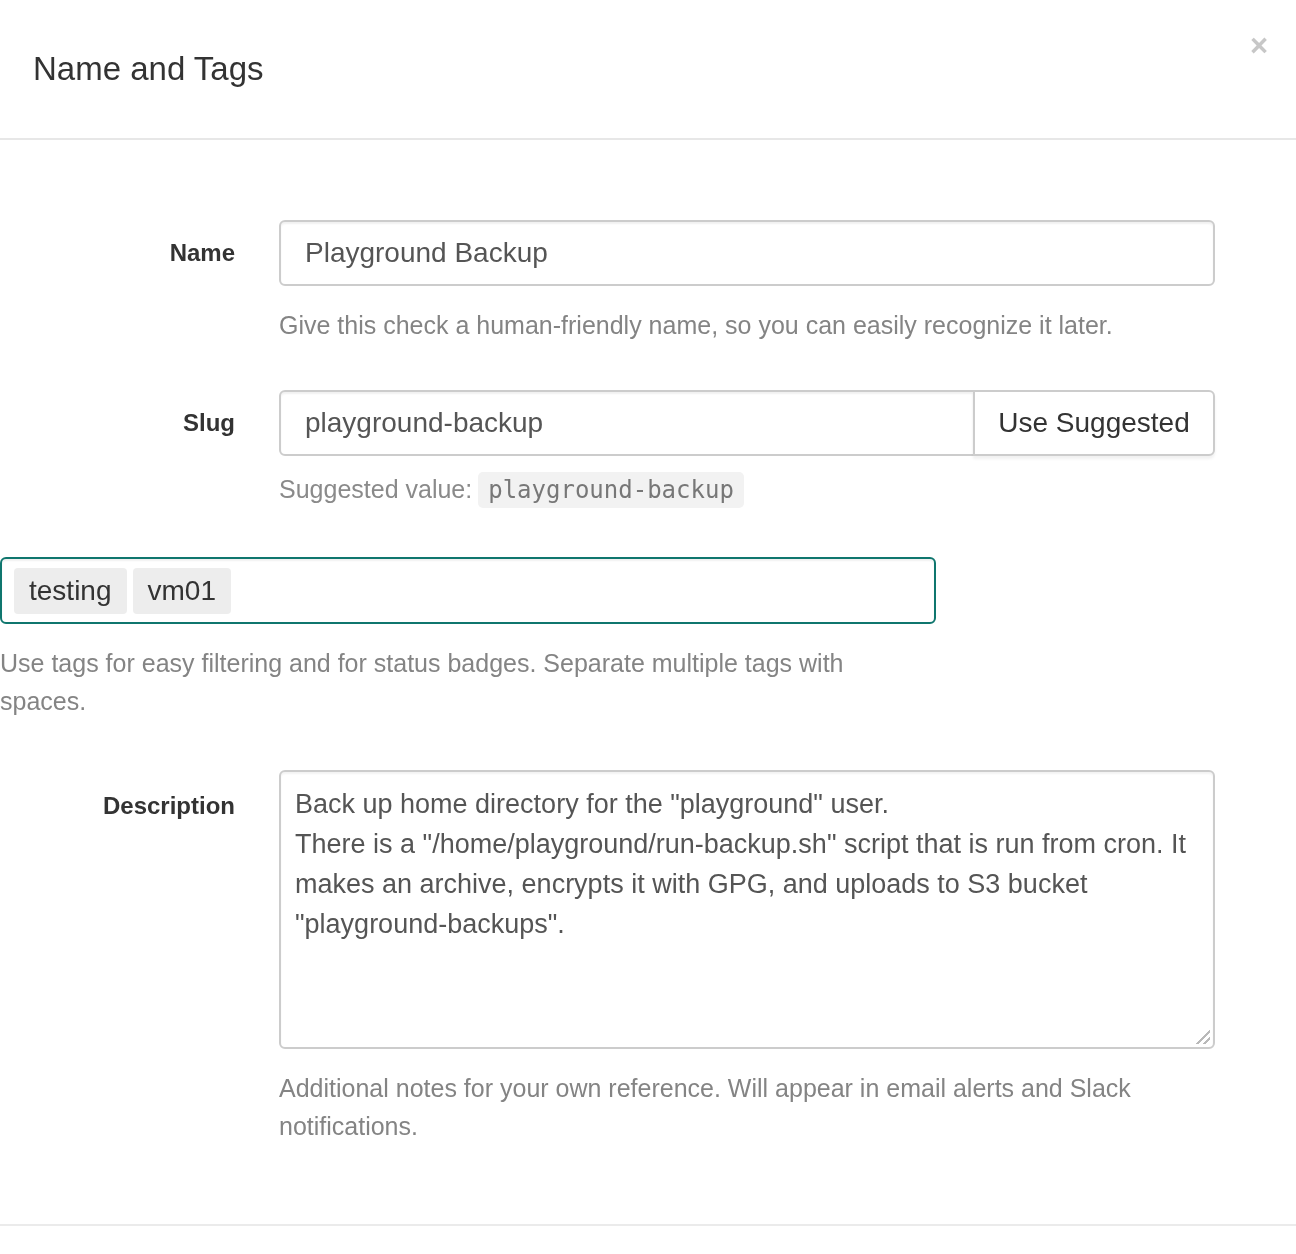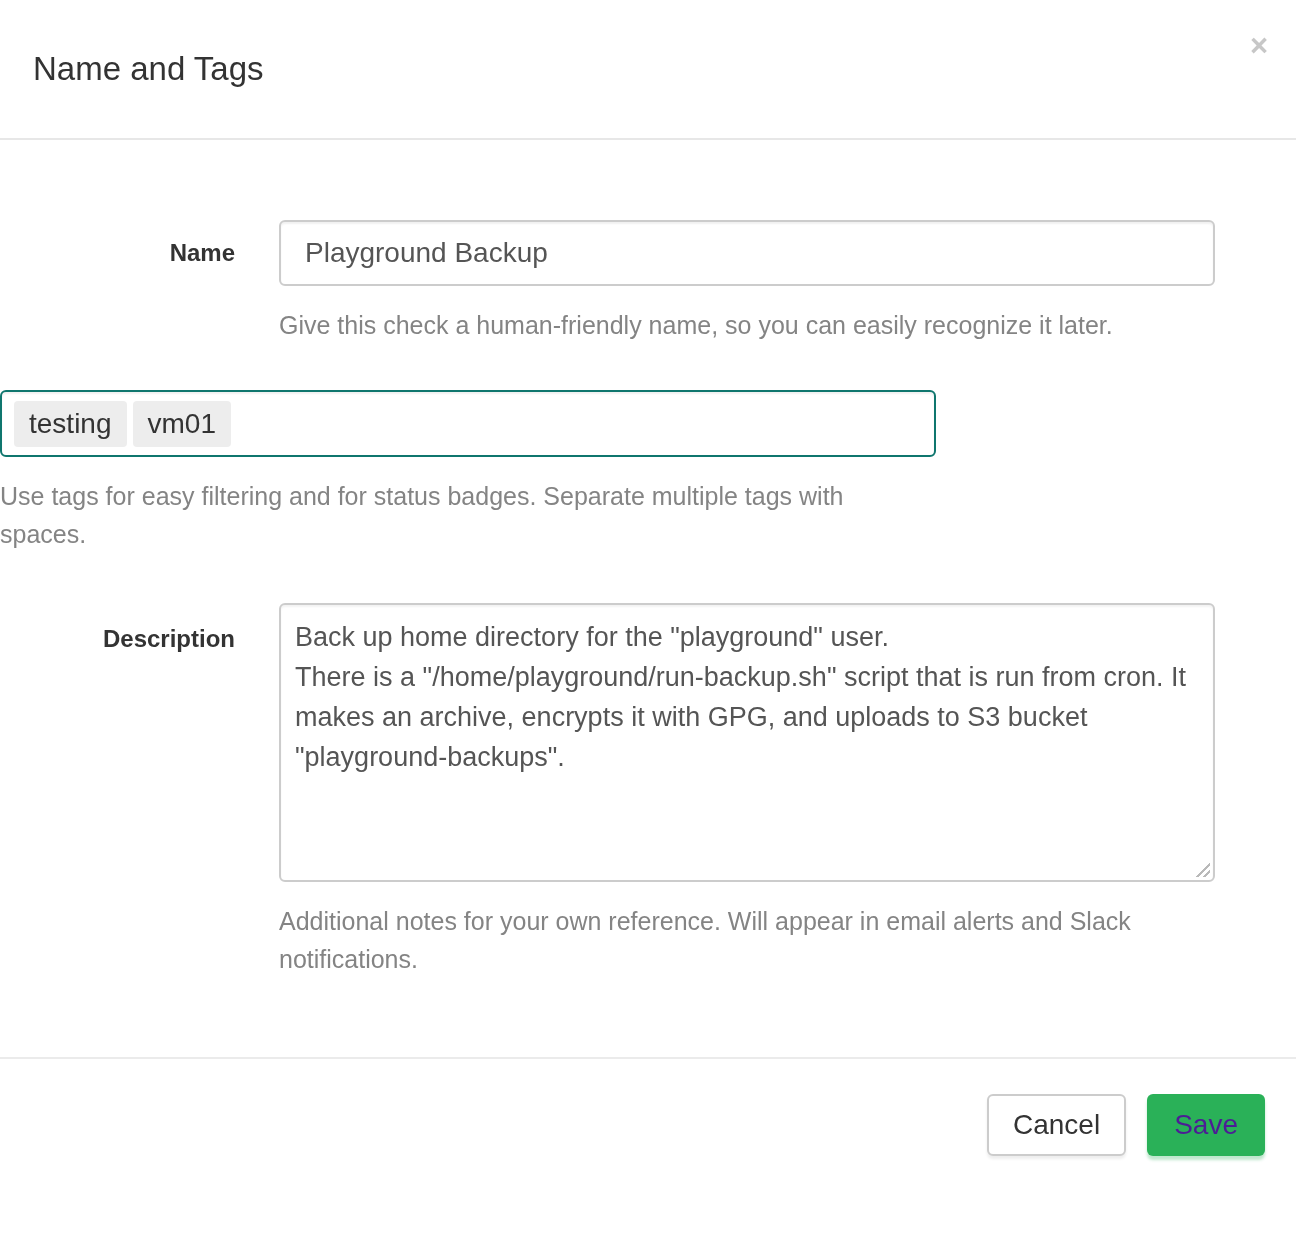--- a/index.html
+++ b/index.html
@@ -96,20 +96,30 @@
   <div class="modal-body">
 
     <div class="form-group g-name">
       <label class="label-col">Name</label>
       <div class="control-col">
         <input class="form-control" type="text" value="Playground Backup" style="">
         <p class="help">Give this check a human-friendly name, so you can easily recognize it later.</p>
       </div>
     </div>
 
+    <div class="form-group g-slug">
+      <label class="label-col">Slug</label>
+      <div class="control-col">
+        <div class="input-group">
+          <input class="form-control" type="text" value="playground-backup" style="">
+          <button class="btn-suggested">Use Suggested</button>
+        </div>
+        <p class="suggested-line"><span>Suggested value:</span><code class="code-chip">playground-backup</code></p>
+      </div>
+    </div>
 
     <div class="form-group g-tags">
       <div class="control-col">
         <div class="tags-box">
           <span class="tag-pill">testing</span>
           <span class="tag-pill">vm01</span>
         </div>
         <p class="help">Use tags for easy filtering and for status badges. Separate multiple tags with spaces.</p>
       </div>
     </div>

